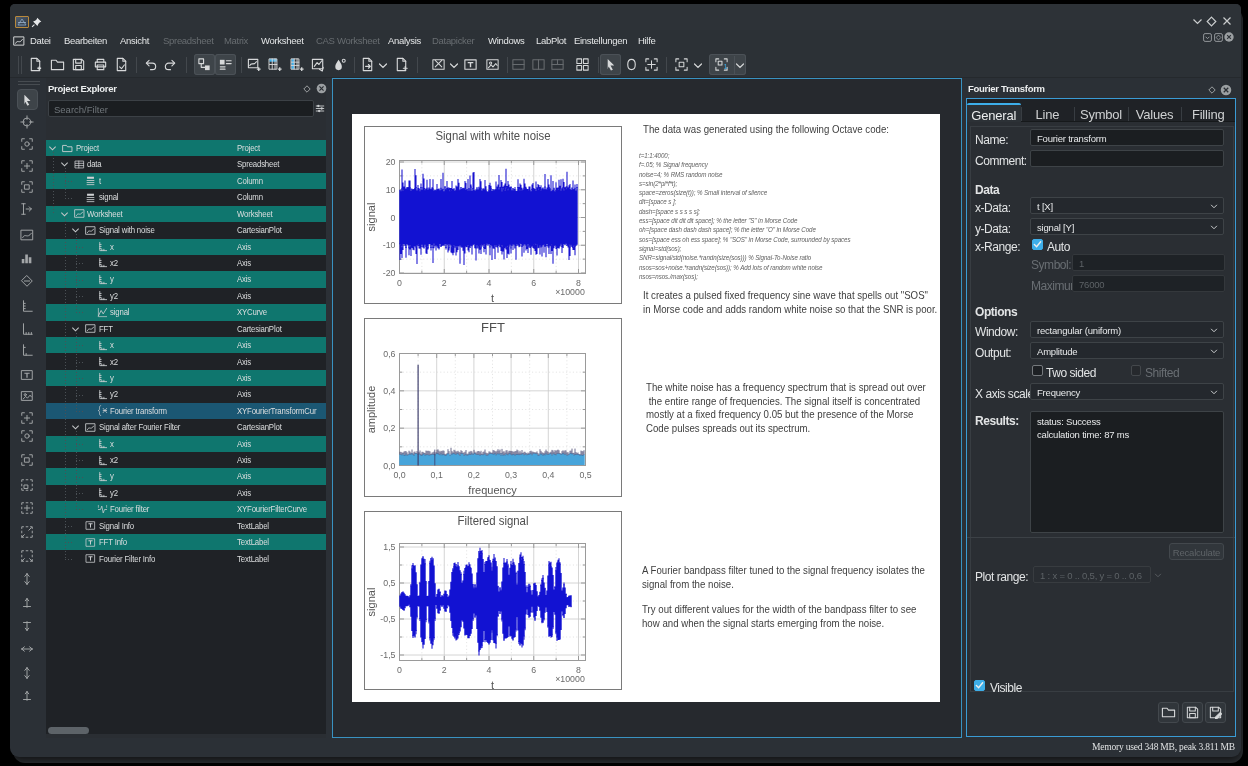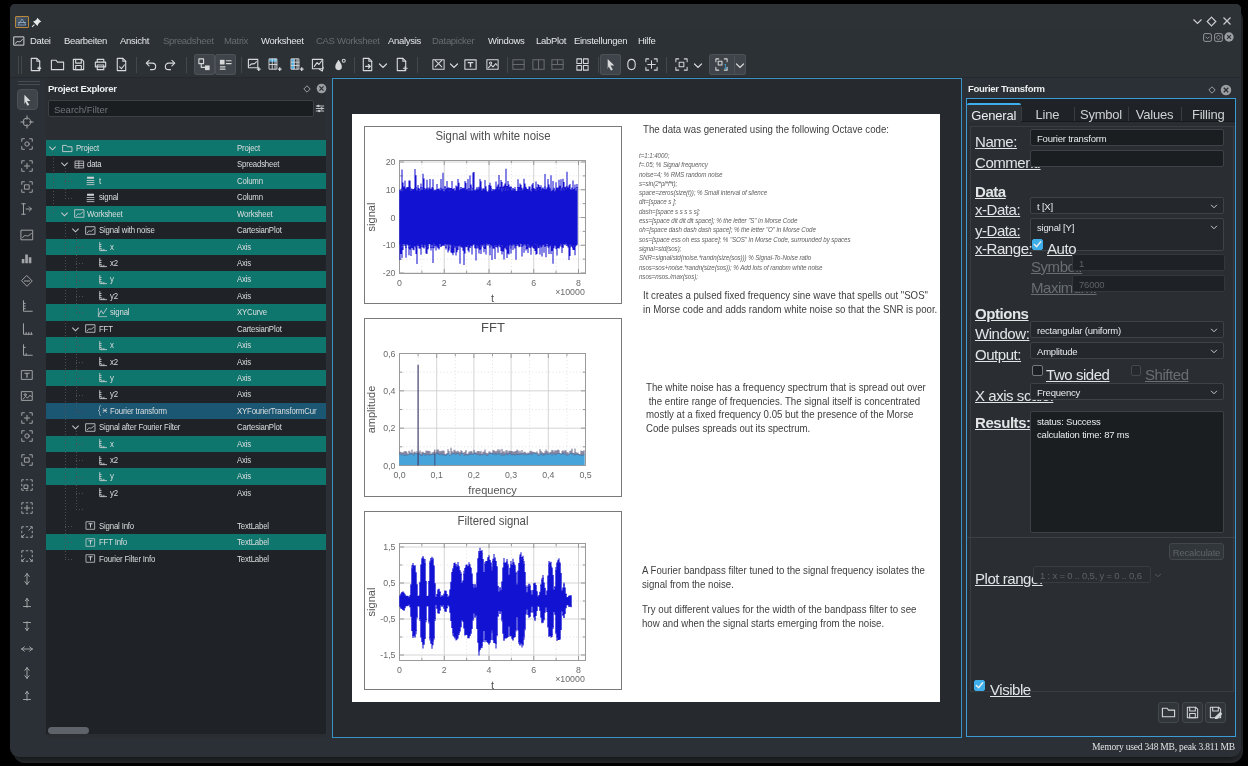--- a/index.html
+++ b/index.html
@@ -55,21 +55,21 @@
 .ticon { position:absolute; top:2.5px; width:11px; height:11px; }
 #hscroll { position:absolute; left:0; top:649px; width:280px; height:7px; }
 #hscroll .hdl { position:absolute; left:2px; top:0; width:41px; height:7px; border-radius:3.5px; background:#5d6368; }
 
 #rdock .dtitle { position:absolute; left:2px; top:5px; font-size:9.5px; color:#eceeef; letter-spacing:-0.3px; font-weight:bold;}
 .tab { position:absolute; top:25px; height:19px; font-size:13px; color:#cfd1d2;
   text-align:center; padding-top:4px; letter-spacing:-0.2px; }
 .tabact { background:#2c3136; border-top:2.5px solid #3daee9; border-radius:2px 2px 0 0;
   color:#eceeee; padding-top:2.5px; }
 
-.flabel { position:absolute; font-size:15px; color:#e2e4e5; letter-spacing:-0.45px;text-decoration:underline; }
+.flabel { position:absolute; font-size:12px; color:#e2e4e5; letter-spacing:-0.45px; }
 .fbold { font-weight:bold; }
 .fdis { color:#696e73; }
 .finput { position:absolute; background:#1b1e21; border:1px solid #3e4347; border-radius:2px;
   font-size:9.5px; color:#e8eaeb; padding:2.5px 0 0 6px; letter-spacing:-0.2px;}
 .fcombo { position:absolute; background:#24282d; border:1px solid #3e4347; border-radius:2px;
   font-size:9.5px; color:#e8eaeb; padding:2.5px 0 0 6px; letter-spacing:-0.2px;}
 .fdisin { background:#1e2226; border-color:#34383c; color:#5d6266; }
 .fdisco { background:#292d32; border-color:#383c40; color:#5d6266; }
 .chev { position:absolute; width:8px; height:5px; }
 .cb { position:absolute; width:10.5px; height:10.5px; background:#1d2024; border:1px solid #75797d;
@@ -736,20 +736,30 @@
 <span class="tp">Axis</span>
 </div>
 <div class="trow" style="top:344.8px">
 <svg class="ticon" style="left:50.5px" width="11" height="11" viewBox="0 0 16 16">
             <g fill="none" stroke="#cfd1d3" stroke-width="1.2" stroke-linecap="round" stroke-linejoin="round">
               <path d="M4 2v12h10M4 11h2M4 8h2M4 5h2M7 14v-2M10 14v-2"></path>
             </g>
           </svg>
 <span class="nm" style="left:64.0px">y2</span>
 <span class="tp">Axis</span>
+</div>
+<div class="trow alt" style="top:361.2px">
+<svg class="ticon" style="left:50.5px" width="11" height="11" viewBox="0 0 16 16">
+            <g fill="none" stroke="#cfd1d3" stroke-width="1.1" stroke-linecap="round" stroke-linejoin="round">
+              <path d="M2 8h3l2-5 2 10 2-5h3"></path>
+              <path d="M2 2v3M14 2v3" stroke-width="0.9"></path>
+            </g>
+          </svg>
+<span class="nm" style="left:64.0px">Fourier filter</span>
+<span class="tp">XYFourierFilterCurve</span>
 </div>
 <div class="trow" style="top:377.7px">
 <svg class="ticon" style="left:39.0px" width="11" height="11" viewBox="0 0 16 16">
             <g fill="none" stroke="#cfd1d3" stroke-width="1.1" stroke-linecap="round" stroke-linejoin="round">
               <rect x="2" y="2.5" width="12" height="11"></rect>
             </g>
             <path d="M5 5.5h6M8 5.5v5.5" stroke="#cfd1d3" stroke-width="1.4" fill="none"></path>
           </svg>
 <span class="nm" style="left:52.5px">Signal Info</span>
 <span class="tp">TextLabel</span>
@@ -912,21 +922,21 @@
 <div class="finput" style="left:64px;top:51px;width:194px;height:17px">Fourier transform</div>
 <div class="flabel " style="left:9px;top:76px">Comment:</div>
 <div class="finput" style="left:64px;top:72px;width:194px;height:17px"></div>
 <div class="flabel fbold" style="left:9px;top:105px">Data</div>
 <div class="flabel " style="left:9px;top:123px">x-Data:</div>
 <div class="fcombo" style="left:64px;top:119px;width:194px;height:17px">t [X]</div>
       <svg class="chev" style="left:244px;top:126px" width="9" height="6" viewBox="0 0 9 6">
         <path d="M1 1l3.5 3.5L8 1" stroke="#c9ccce" stroke-width="1.2" fill="none"></path>
       </svg>
 <div class="flabel " style="left:9px;top:144px">y-Data:</div>
-<div class="fcombo" style="left:64px;top:140px;width:194px;height:33px">signal [Y]</div>
+<div class="fcombo" style="left:64px;top:140px;width:194px;height:17px">signal [Y]</div>
       <svg class="chev" style="left:244px;top:147px" width="9" height="6" viewBox="0 0 9 6">
         <path d="M1 1l3.5 3.5L8 1" stroke="#c9ccce" stroke-width="1.2" fill="none"></path>
       </svg>
 <div class="flabel " style="left:9px;top:162px">x-Range:</div>
 <div class="cb cbchk" style="left:66px;top:161px"></div>
       <svg class="ic" style="left:67px;top:162px" width="9" height="9" viewBox="0 0 10 10">
         <path d="M1.5 5l2.5 2.5L8.5 2" stroke="#eceeee" stroke-width="1.6" fill="none" stroke-linecap="round"></path>
       </svg>
 <div class="flabel " style="left:81px;top:162px">Auto</div>
 <div class="flabel fdis" style="left:65px;top:180px">Symbol:</div>

